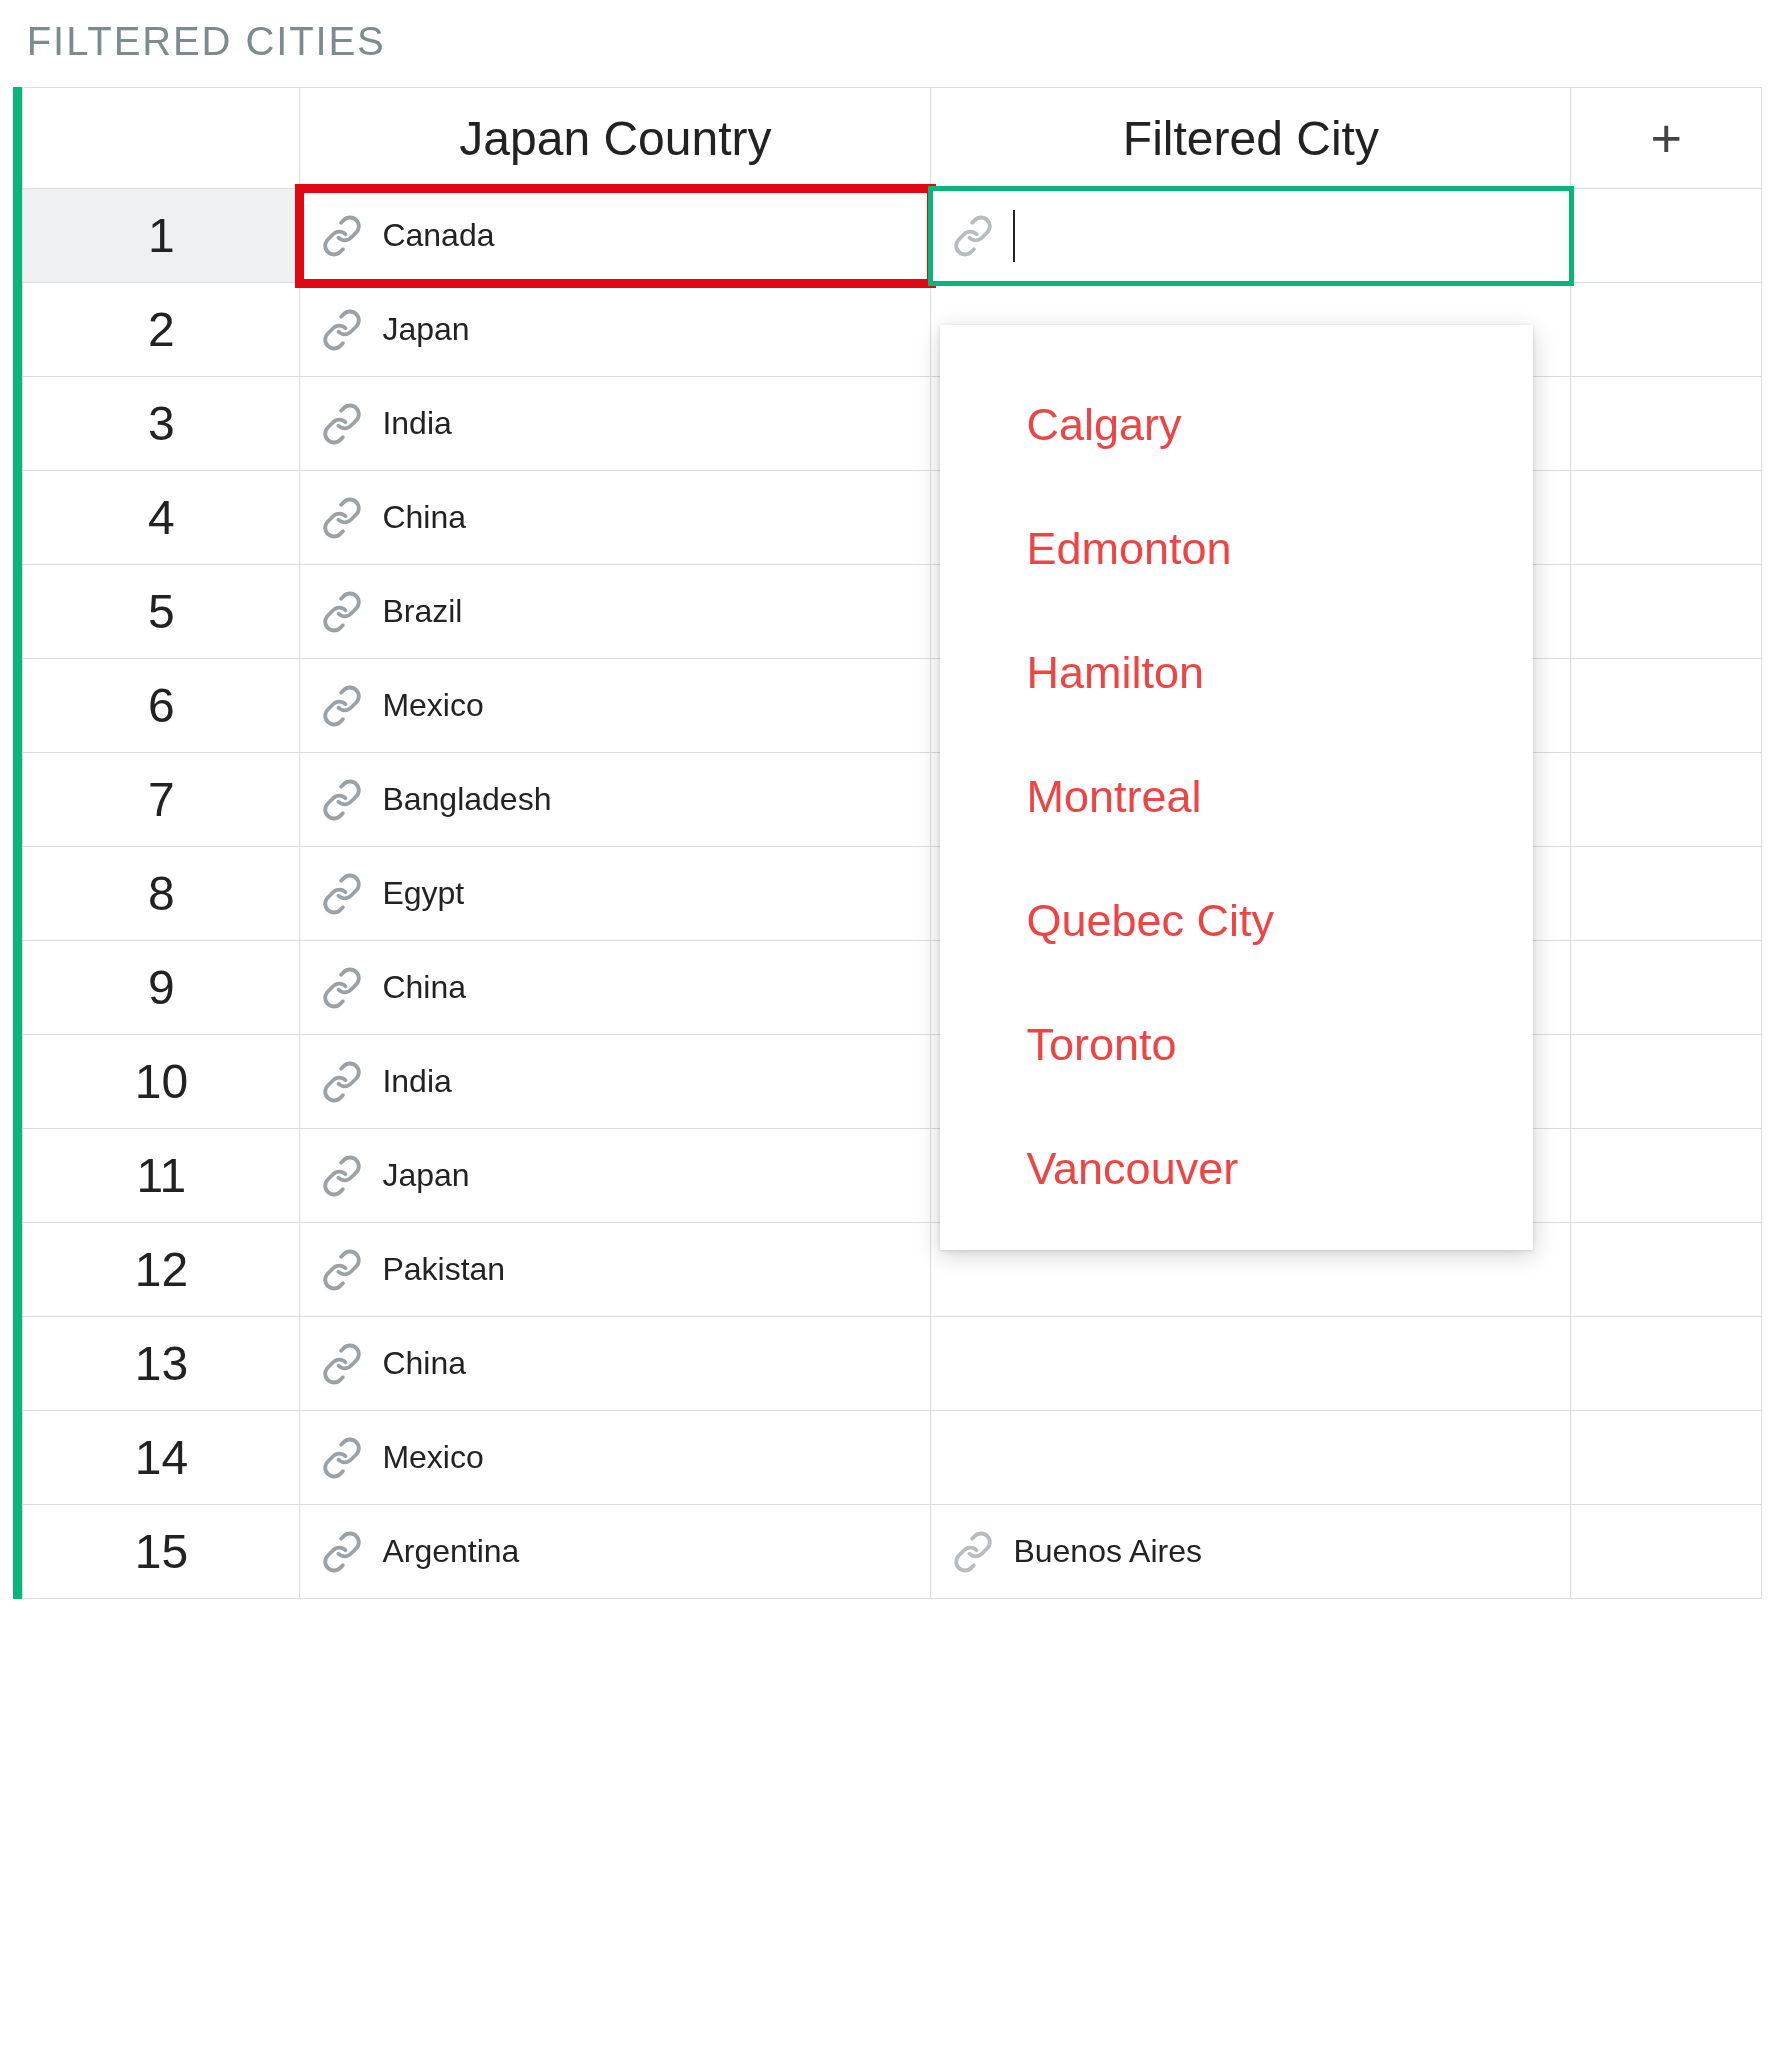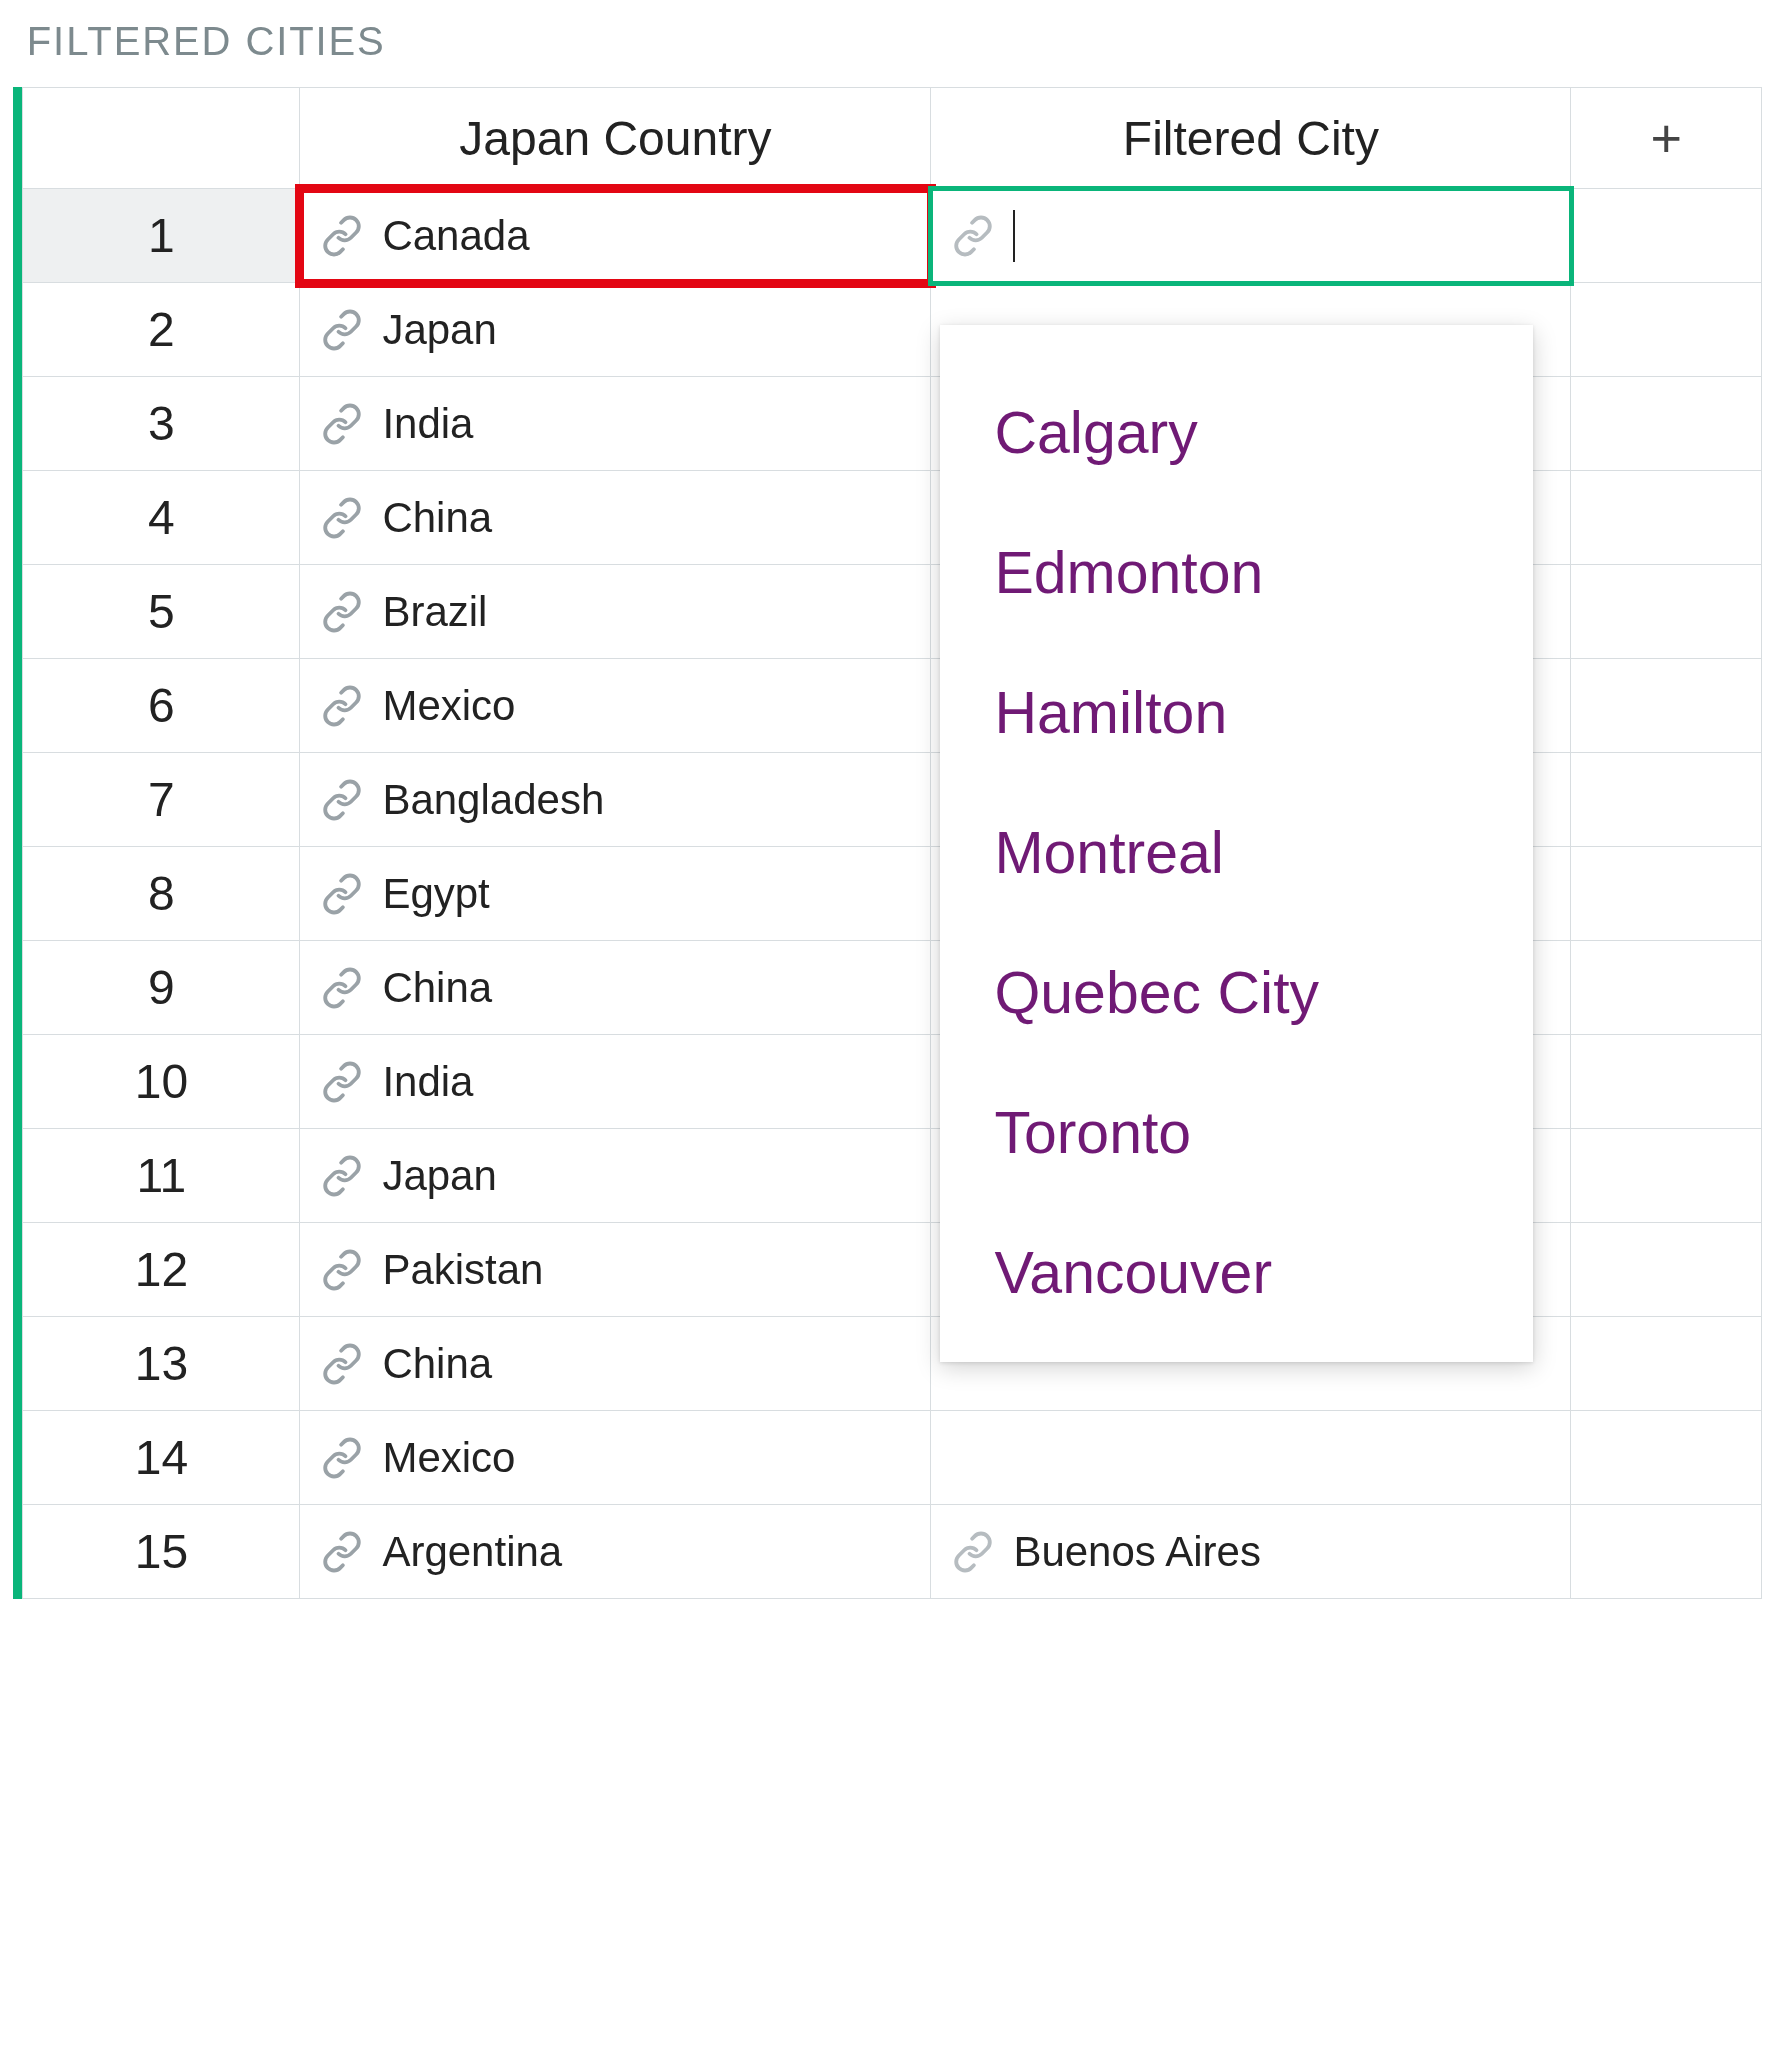--- a/index.html
+++ b/index.html
@@ -58,21 +58,21 @@
       background: #fff;
     }
     td.rownum {
       padding: 19px 0;
       background: #fff;
     }
     tr.selected td.rownum {
       background: #eef0f1;
     }
     td.cell {
-      font-size: 42px;
+      font-size: 32px;
       color: #222;
       padding: 11.5px 21px;
       vertical-align: middle;
     }
     .cell-inner {
       display: flex;
       align-items: center;
       gap: 19px;
       height: 100%;
     }
@@ -115,24 +115,25 @@
       position: absolute;
       top: 238px;
       left: 918px;
       width: 593px;
       background: #ffffff;
       box-shadow: 0 5.7px 23px rgba(0,0,0,0.18), 0 1px 3.8px rgba(0,0,0,0.12);
       z-index: 50;
       padding: 38px 0 19px;
     }
     .dropdown-item {
-      font-size: 59px;
-      color: #701a75;
+      font-size: 45px;
+      color: #ef4444;
       padding: 36px 54px;
       cursor: pointer;
+      margin-left: 32px;
     }
     
     .behind-dropdown {
       color: #222;
     }
     
     .link-icon.dim svg path {
       stroke: #b6bcc0;
     }
   </style>

